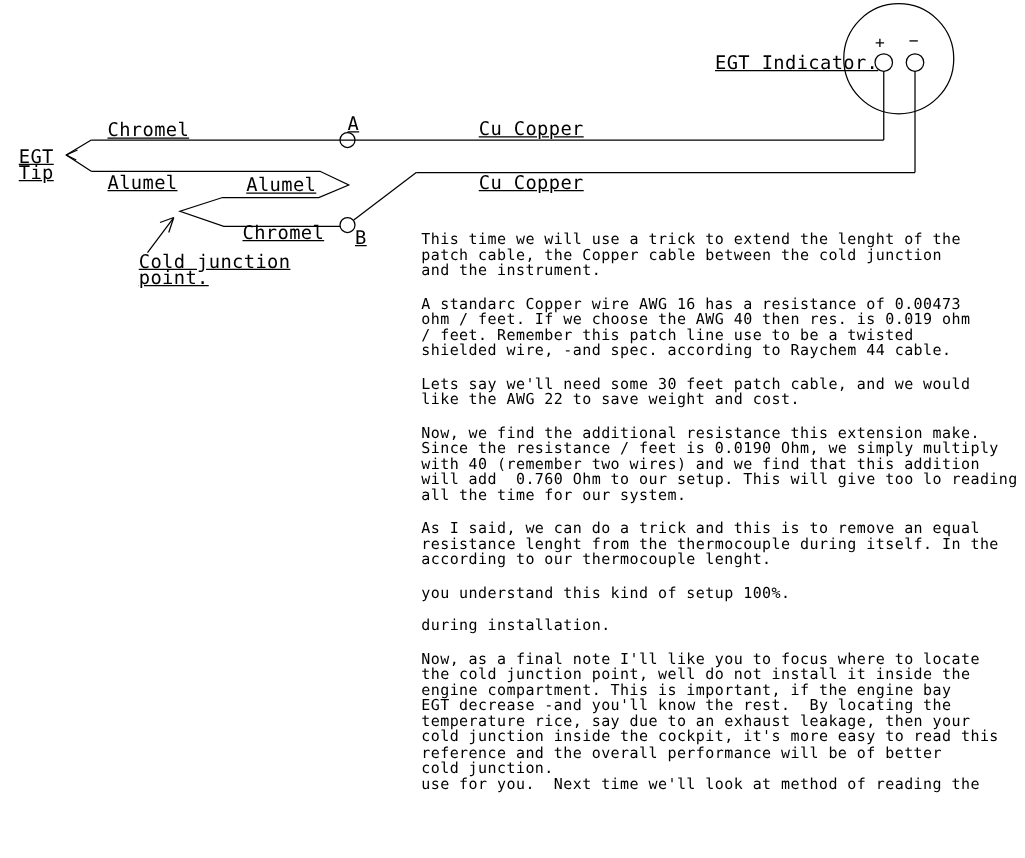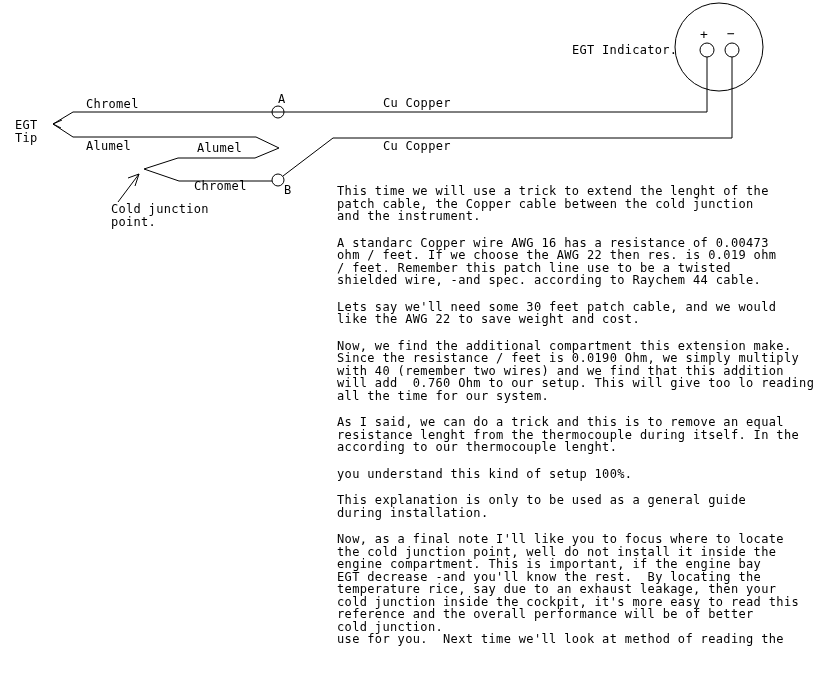--- a/index.html
+++ b/index.html
@@ -16,25 +16,26 @@
     color: #000000;
     overflow: hidden;
   }
   #diagram-svg {
     position: absolute;
     left: 0;
     top: 0;
   }
   .label {
     position: absolute;
-    font-size: 12px;
+    font-size: 15px;
     line-height: 13px;
     white-space: pre;
     color: #000000;
     letter-spacing: 0.3px;
+    text-decoration: underline;
   }
   .terminal-sign {
     position: absolute;
     font-size: 13px;
     line-height: 13px;
     color: #000000;
   }
   #article {
     position: absolute;
     left: 337px;
@@ -103,45 +104,44 @@
   <div class="label" style="left:111px; top:203px;"><span>Cold junction</span><br><span>point.</span></div>
 
   <div id="article">
       <div class="para">
         <div class="line">This time we will use a trick to extend the lenght of the</div>
         <div class="line">patch cable, the Copper cable between the cold junction</div>
         <div class="line">and the instrument.</div>
       </div>
       <div class="para">
         <div class="line">A standarc Copper wire AWG 16 has a resistance of 0.00473</div>
-        <div class="line">ohm / feet. If we choose the AWG 22 then res. is 0.019 ohm</div>
+        <div class="line">ohm / feet. If we choose the AWG 40 then res. is 0.019 ohm</div>
         <div class="line">/ feet. Remember this patch line use to be a twisted</div>
         <div class="line">shielded wire, -and spec. according to Raychem 44 cable.</div>
       </div>
       <div class="para">
         <div class="line">Lets say we'll need some 30 feet patch cable, and we would</div>
         <div class="line">like the AWG 22 to save weight and cost.</div>
       </div>
       <div class="para">
-        <div class="line">Now, we find the additional compartment this extension make.</div>
+        <div class="line">Now, we find the additional resistance this extension make.</div>
         <div class="line">Since the resistance / feet is 0.0190 Ohm, we simply multiply</div>
         <div class="line">with 40 (remember two wires) and we find that this addition</div>
         <div class="line">will add  0.760 Ohm to our setup. This will give too lo reading</div>
         <div class="line">all the time for our system.</div>
       </div>
       <div class="para">
         <div class="line">As I said, we can do a trick and this is to remove an equal</div>
         <div class="line">resistance lenght from the thermocouple during itself. In the</div>
         <div class="line">according to our thermocouple lenght.</div>
       </div>
       <div class="para">
         <div class="line">you understand this kind of setup 100%.</div>
       </div>
       <div class="para">
-        <div class="line">This explanation is only to be used as a general guide</div>
         <div class="line">during installation.</div>
       </div>
       <div class="para">
         <div class="line">Now, as a final note I'll like you to focus where to locate</div>
         <div class="line">the cold junction point, well do not install it inside the</div>
         <div class="line">engine compartment. This is important, if the engine bay</div>
         <div class="line">EGT decrease -and you'll know the rest.  By locating the</div>
         <div class="line">temperature rice, say due to an exhaust leakage, then your</div>
         <div class="line">cold junction inside the cockpit, it's more easy to read this</div>
         <div class="line">reference and the overall performance will be of better</div>

